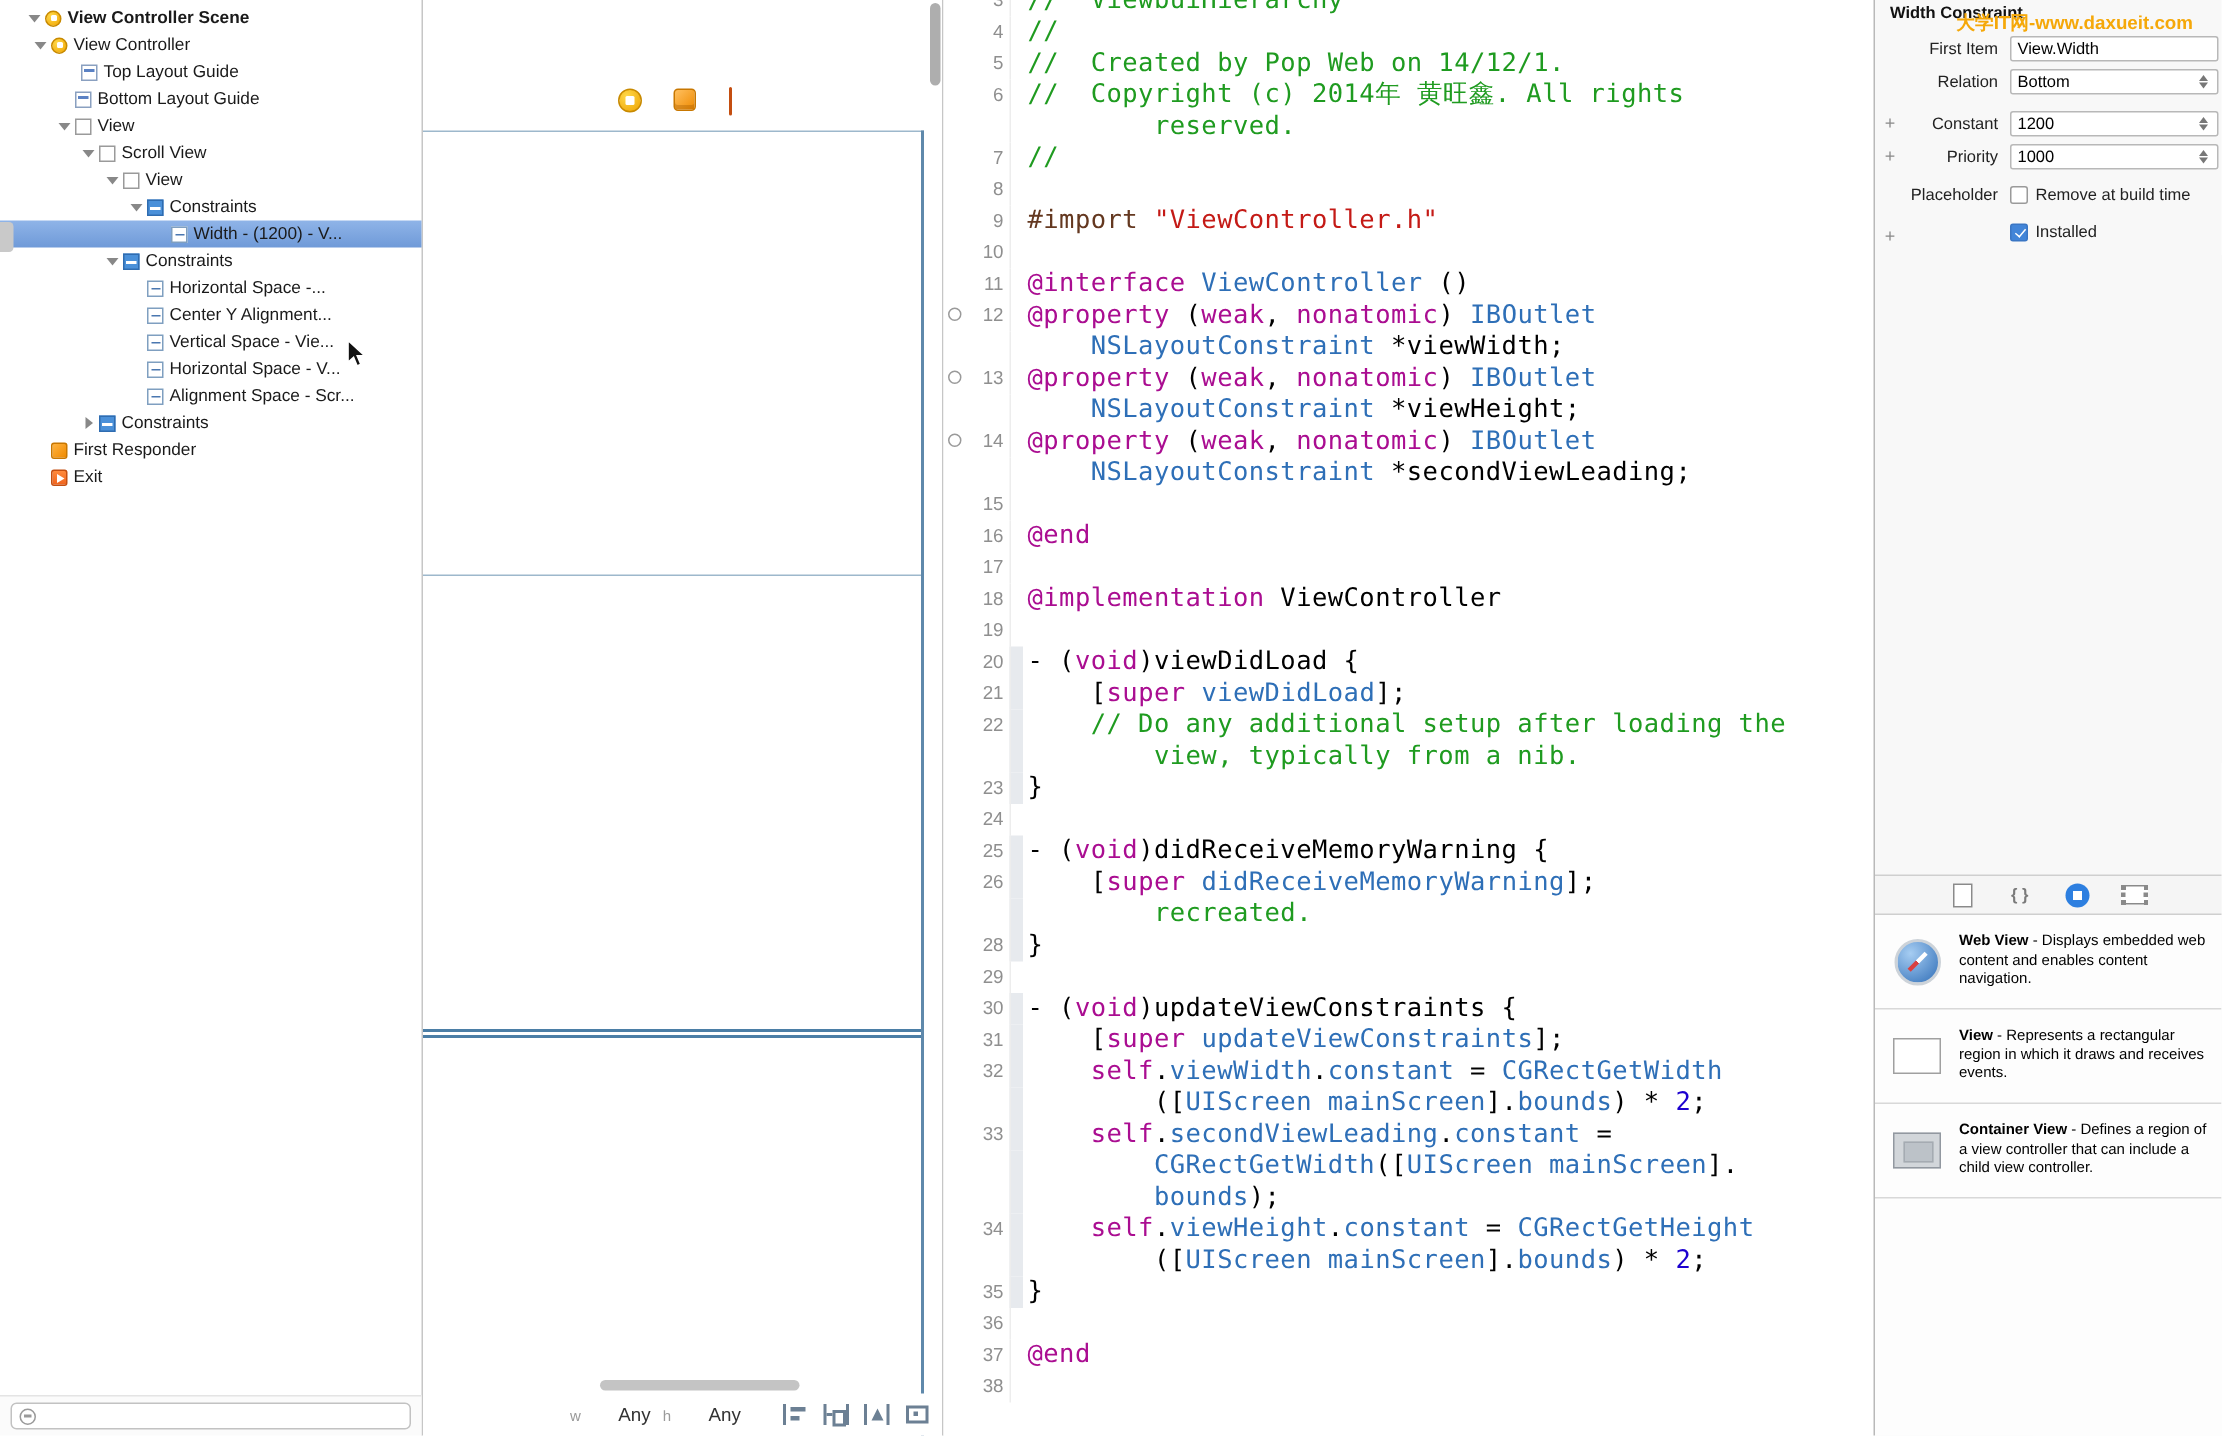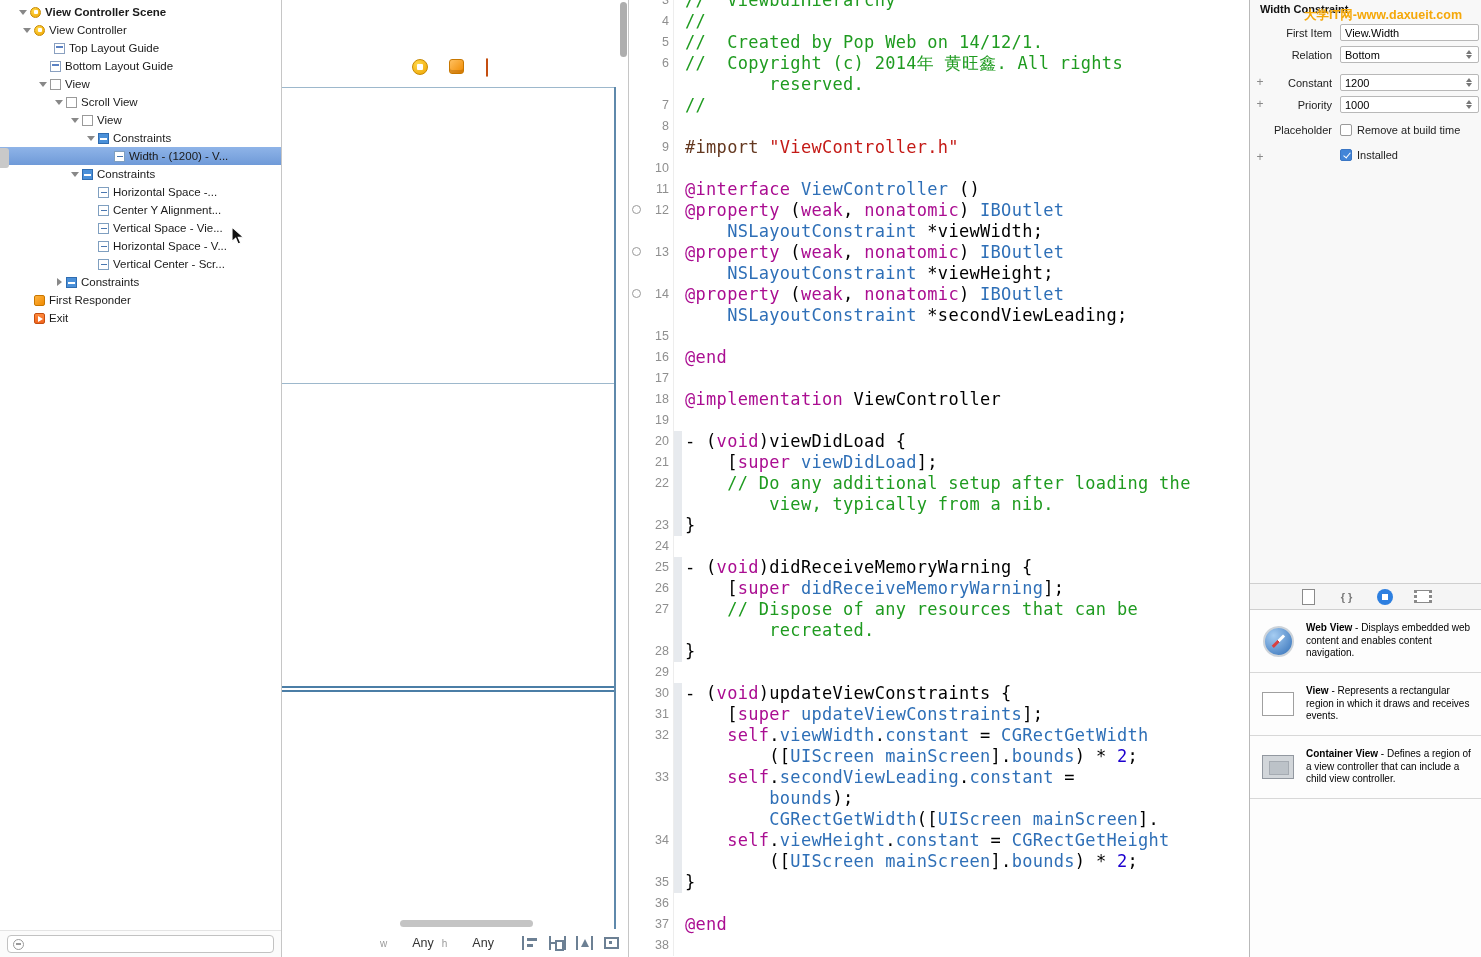--- a/index.html
+++ b/index.html
@@ -210,21 +210,21 @@
           <span class="tlabel">Vertical Space - Vie...</span>
         </div>
         <div class="trow" style="padding-left: 86px;">
           <span class="tarrow"></span>
           <span class="ticon i-constraint"></span>
           <span class="tlabel">Horizontal Space - V...</span>
         </div>
         <div class="trow" style="padding-left: 86px;">
           <span class="tarrow"></span>
           <span class="ticon i-constraint"></span>
-          <span class="tlabel">Vertical Center - Scr...</span>
+          <span class="tlabel">Alignment Space - Scr...</span>
         </div>
         <div class="trow" style="padding-left: 54px;">
           <span class="tarrow closed"></span>
           <span class="ticon i-constraints"></span>
           <span class="tlabel">Constraints</span>
         </div>
         <div class="trow" style="padding-left: 22px;">
           <span class="tarrow"></span>
           <span class="ticon i-first-responder"></span>
           <span class="tlabel">First Responder</span>
@@ -292,31 +292,30 @@
         <div class="crow"><span class="cgut"></span><span class="cnum">18</span><span class="crib"></span><span class="ccode"><span class="tk-k">@implementation</span><span class="tk-x"> ViewController</span></span></div>
         <div class="crow"><span class="cgut"></span><span class="cnum">19</span><span class="crib"></span><span class="ccode"></span></div>
         <div class="crow"><span class="cgut"></span><span class="cnum">20</span><span class="crib on"></span><span class="ccode"><span class="tk-x">- (</span><span class="tk-k">void</span><span class="tk-x">)viewDidLoad {</span></span></div>
         <div class="crow"><span class="cgut"></span><span class="cnum">21</span><span class="crib on"></span><span class="ccode"><span class="tk-x">    [</span><span class="tk-k">super</span><span class="tk-x"> </span><span class="tk-f">viewDidLoad</span><span class="tk-x">];</span></span></div>
         <div class="crow"><span class="cgut"></span><span class="cnum">22</span><span class="crib on"></span><span class="ccode"><span class="tk-c">    // Do any additional setup after loading the</span></span></div>
         <div class="crow"><span class="cgut"></span><span class="cnum"></span><span class="crib on"></span><span class="ccode"><span class="tk-c">        view, typically from a nib.</span></span></div>
         <div class="crow"><span class="cgut"></span><span class="cnum">23</span><span class="crib on"></span><span class="ccode"><span class="tk-x">}</span></span></div>
         <div class="crow"><span class="cgut"></span><span class="cnum">24</span><span class="crib"></span><span class="ccode"></span></div>
         <div class="crow"><span class="cgut"></span><span class="cnum">25</span><span class="crib on"></span><span class="ccode"><span class="tk-x">- (</span><span class="tk-k">void</span><span class="tk-x">)didReceiveMemoryWarning {</span></span></div>
         <div class="crow"><span class="cgut"></span><span class="cnum">26</span><span class="crib on"></span><span class="ccode"><span class="tk-x">    [</span><span class="tk-k">super</span><span class="tk-x"> </span><span class="tk-f">didReceiveMemoryWarning</span><span class="tk-x">];</span></span></div>
-        <div class="crow"><span class="cgut"></span><span class="cnum">27</span><span class="crib on"></span><span class="ccode"><span class="tk-c">    // Dispose of any resources that can be</span></span></div>
         <div class="crow"><span class="cgut"></span><span class="cnum"></span><span class="crib on"></span><span class="ccode"><span class="tk-c">        recreated.</span></span></div>
         <div class="crow"><span class="cgut"></span><span class="cnum">28</span><span class="crib on"></span><span class="ccode"><span class="tk-x">}</span></span></div>
         <div class="crow"><span class="cgut"></span><span class="cnum">29</span><span class="crib"></span><span class="ccode"></span></div>
         <div class="crow"><span class="cgut"></span><span class="cnum">30</span><span class="crib on"></span><span class="ccode"><span class="tk-x">- (</span><span class="tk-k">void</span><span class="tk-x">)updateViewConstraints {</span></span></div>
         <div class="crow"><span class="cgut"></span><span class="cnum">31</span><span class="crib on"></span><span class="ccode"><span class="tk-x">    [</span><span class="tk-k">super</span><span class="tk-x"> </span><span class="tk-f">updateViewConstraints</span><span class="tk-x">];</span></span></div>
         <div class="crow"><span class="cgut"></span><span class="cnum">32</span><span class="crib on"></span><span class="ccode"><span class="tk-x">    </span><span class="tk-k">self</span><span class="tk-x">.</span><span class="tk-p">viewWidth</span><span class="tk-x">.</span><span class="tk-p">constant</span><span class="tk-x"> = </span><span class="tk-f">CGRectGetWidth</span></span></div>
         <div class="crow"><span class="cgut"></span><span class="cnum"></span><span class="crib on"></span><span class="ccode"><span class="tk-x">        ([</span><span class="tk-t">UIScreen</span><span class="tk-x"> </span><span class="tk-f">mainScreen</span><span class="tk-x">].</span><span class="tk-p">bounds</span><span class="tk-x">) * </span><span class="tk-nu">2</span><span class="tk-x">;</span></span></div>
         <div class="crow"><span class="cgut"></span><span class="cnum">33</span><span class="crib on"></span><span class="ccode"><span class="tk-x">    </span><span class="tk-k">self</span><span class="tk-x">.</span><span class="tk-p">secondViewLeading</span><span class="tk-x">.</span><span class="tk-p">constant</span><span class="tk-x"> =</span></span></div>
+        <div class="crow"><span class="cgut"></span><span class="cnum"></span><span class="crib on"></span><span class="ccode"><span class="tk-x">        </span><span class="tk-f">CGRectGetWidth</span><span class="tk-x">([</span><span class="tk-t">UIScreen</span><span class="tk-x"> </span><span class="tk-f">mainScreen</span><span class="tk-x">].</span></span></div>
         <div class="crow"><span class="cgut"></span><span class="cnum"></span><span class="crib on"></span><span class="ccode"><span class="tk-x">        </span><span class="tk-p">bounds</span><span class="tk-x">);</span></span></div>
-        <div class="crow"><span class="cgut"></span><span class="cnum"></span><span class="crib on"></span><span class="ccode"><span class="tk-x">        </span><span class="tk-f">CGRectGetWidth</span><span class="tk-x">([</span><span class="tk-t">UIScreen</span><span class="tk-x"> </span><span class="tk-f">mainScreen</span><span class="tk-x">].</span></span></div>
         <div class="crow"><span class="cgut"></span><span class="cnum">34</span><span class="crib on"></span><span class="ccode"><span class="tk-x">    </span><span class="tk-k">self</span><span class="tk-x">.</span><span class="tk-p">viewHeight</span><span class="tk-x">.</span><span class="tk-p">constant</span><span class="tk-x"> = </span><span class="tk-f">CGRectGetHeight</span></span></div>
         <div class="crow"><span class="cgut"></span><span class="cnum"></span><span class="crib on"></span><span class="ccode"><span class="tk-x">        ([</span><span class="tk-t">UIScreen</span><span class="tk-x"> </span><span class="tk-f">mainScreen</span><span class="tk-x">].</span><span class="tk-p">bounds</span><span class="tk-x">) * </span><span class="tk-nu">2</span><span class="tk-x">;</span></span></div>
         <div class="crow"><span class="cgut"></span><span class="cnum">35</span><span class="crib on"></span><span class="ccode"><span class="tk-x">}</span></span></div>
         <div class="crow"><span class="cgut"></span><span class="cnum">36</span><span class="crib"></span><span class="ccode"></span></div>
         <div class="crow"><span class="cgut"></span><span class="cnum">37</span><span class="crib"></span><span class="ccode"><span class="tk-k">@end</span></span></div>
         <div class="crow"><span class="cgut"></span><span class="cnum">38</span><span class="crib"></span><span class="ccode"></span></div>
       </div>
   </section>
 
   <aside class="inspector">

